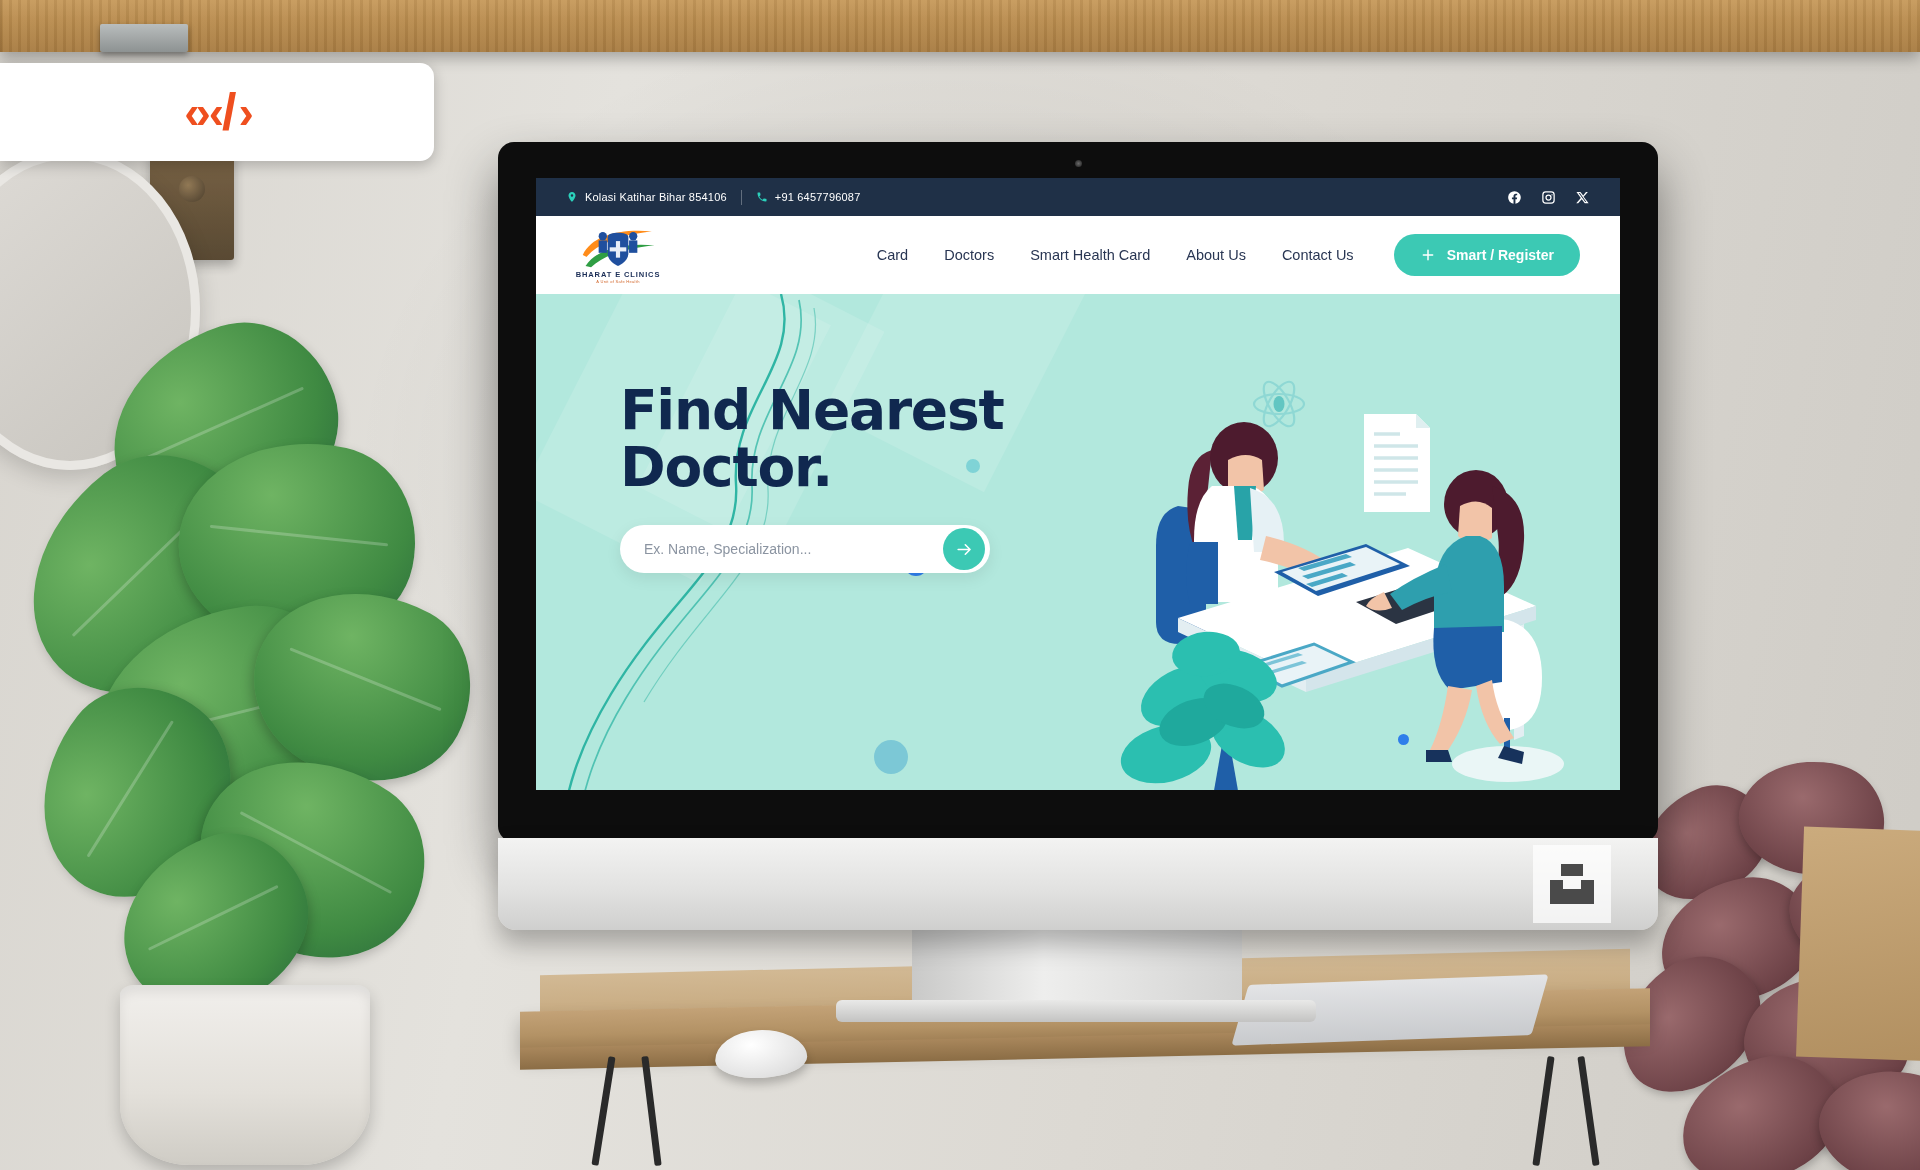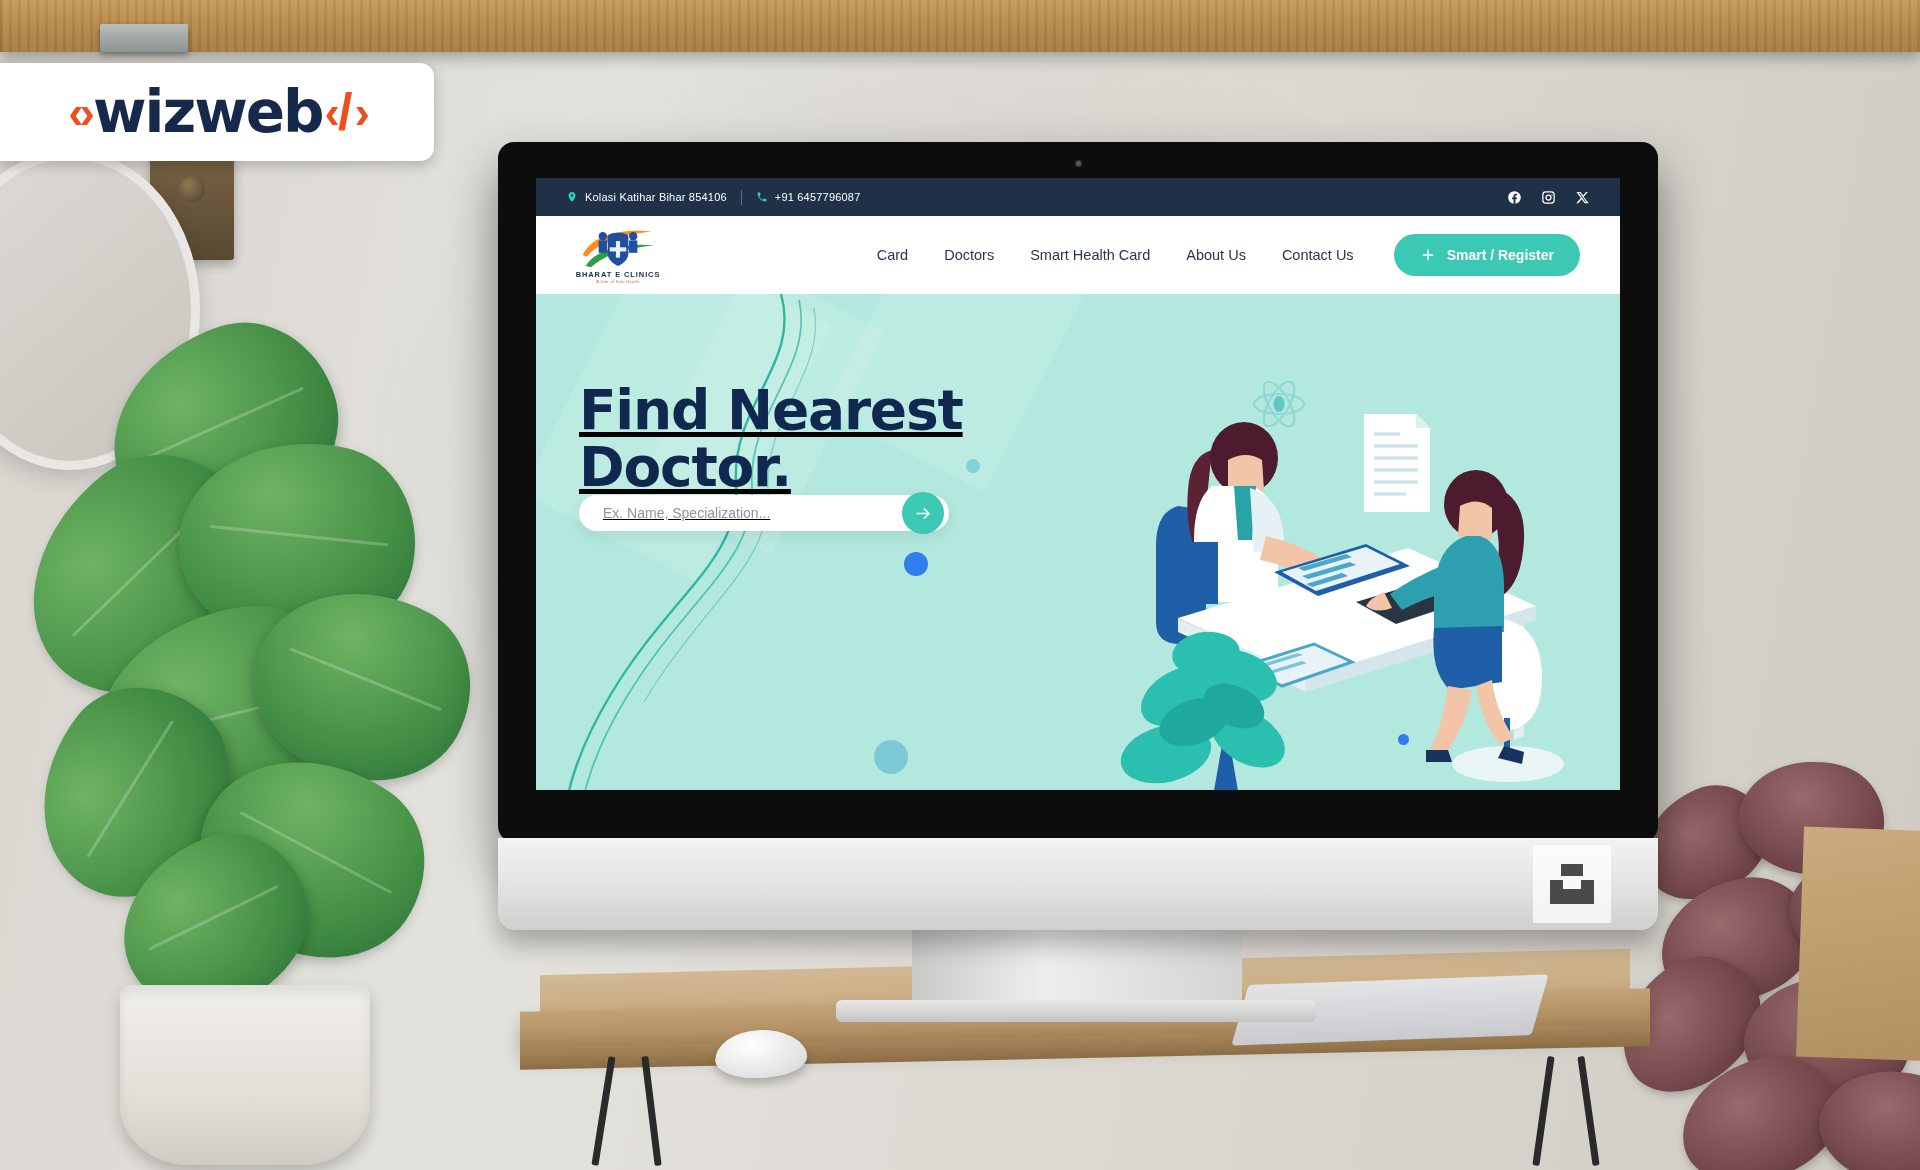--- a/index.html
+++ b/index.html
@@ -233,33 +233,33 @@
     position: relative; height: 542px;
     background: #b2e8dd;
     overflow: hidden;
   }
   .hero-deco { position: absolute; inset: 0; pointer-events: none; }
   .rect-deco {
     position: absolute; background: rgba(255,255,255,0.13);
   }
   .hero-content {
     position: relative; z-index: 5;
-    padding: 88px 0 0 43px; width: 560px; text-decoration: underline;
+    padding: 88px 0 0 84px; width: 560px;
   }
   .hero-title {
     font-size: 55px; line-height: 1.03; font-weight: 800;
     color: #10284f; letter-spacing: -1.2px;
     font-family: "DejaVu Sans", sans-serif;
   }
   .hero-sub {
     margin-top: 25px; font-size: 15.5px; line-height: 1.52; color: #16304d;
     max-width: 420px;
   }
   .search-wrap {
-    width: 370px; height: 36px;
+    margin-top: 30px; width: 370px; height: 48px;
     background: #ffffff; border-radius: 28px;
     display: flex; align-items: center; padding: 0 5px 0 24px;
     box-shadow: 0 5px 16px rgba(0,0,0,0.08);
   }
   .search-input {
     flex: 1; border: none; outline: none; background: transparent;
     font-size: 14px; color: #3a4656; font-family: "Liberation Sans", sans-serif;
   }
   .search-input::placeholder { color: #8b94a1; }
   .search-btn {
@@ -546,21 +546,20 @@
           </g>
         </svg>
       </div>
 
     </div>
   </div>
 
   <div class="wizweb-badge">
     <div class="wizweb-inner">
       <span class="wz-chev">‹›</span>
-      <span class="wz-word">wizweb</span>
       <span class="wz-chev">‹</span>
       <span class="wz-slash">/</span>
       <span class="wz-chev">›</span>
     </div>
   </div>
 
   <div class="unsplash">
     <div class="uns-glyph">
       <div class="uns-top"></div>
       <div class="uns-bot"></div>

